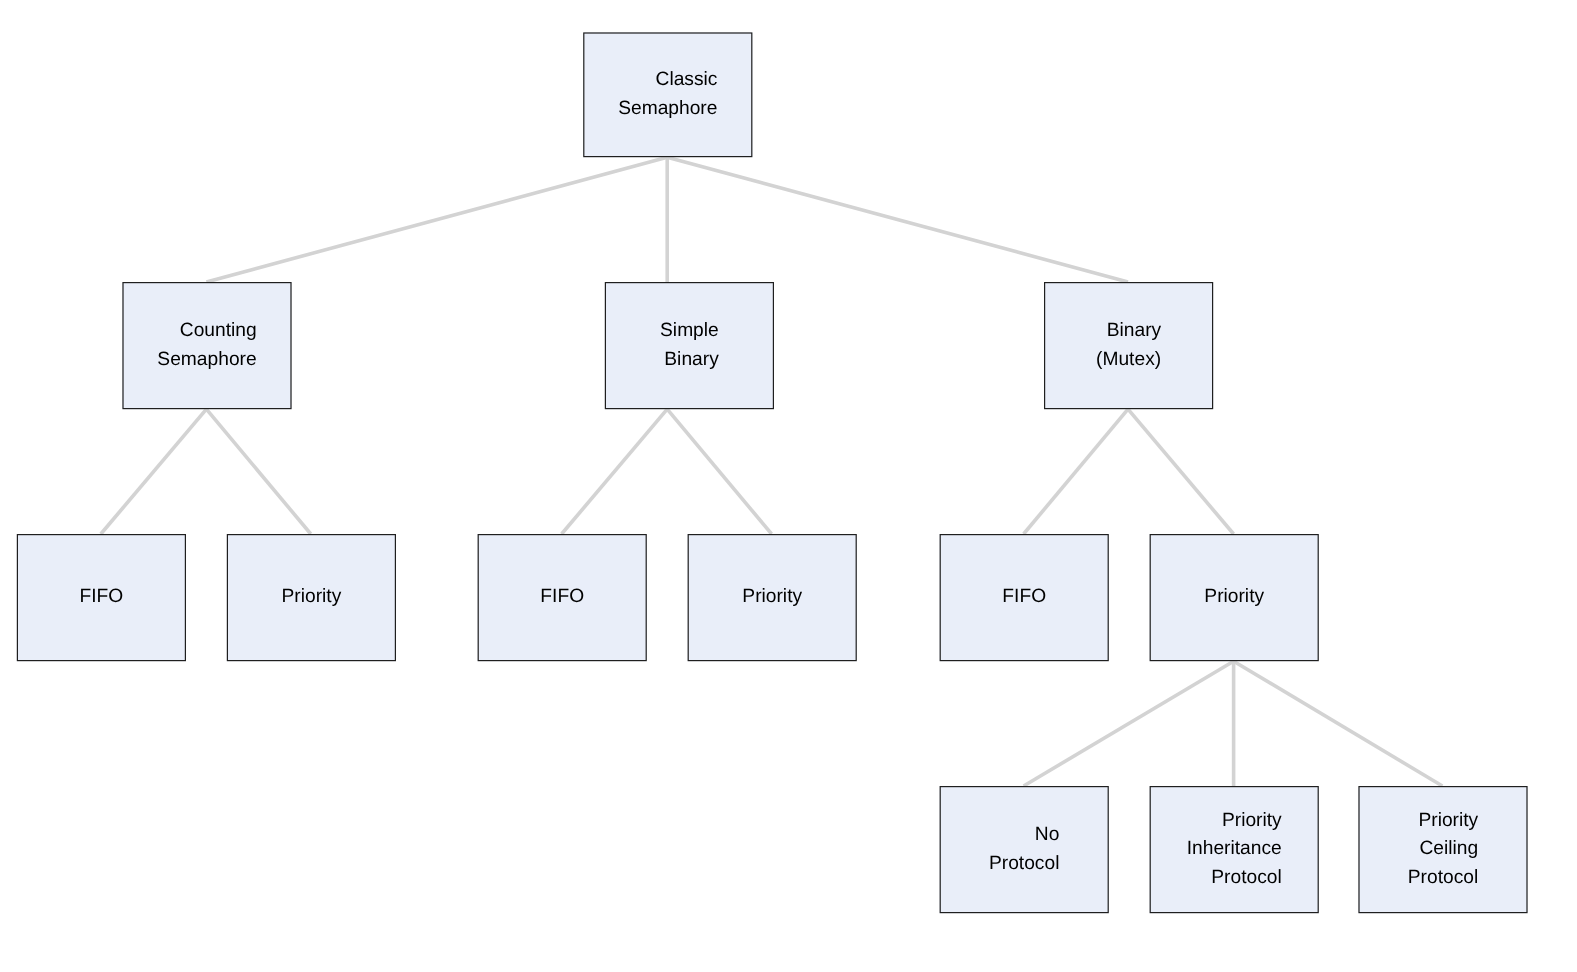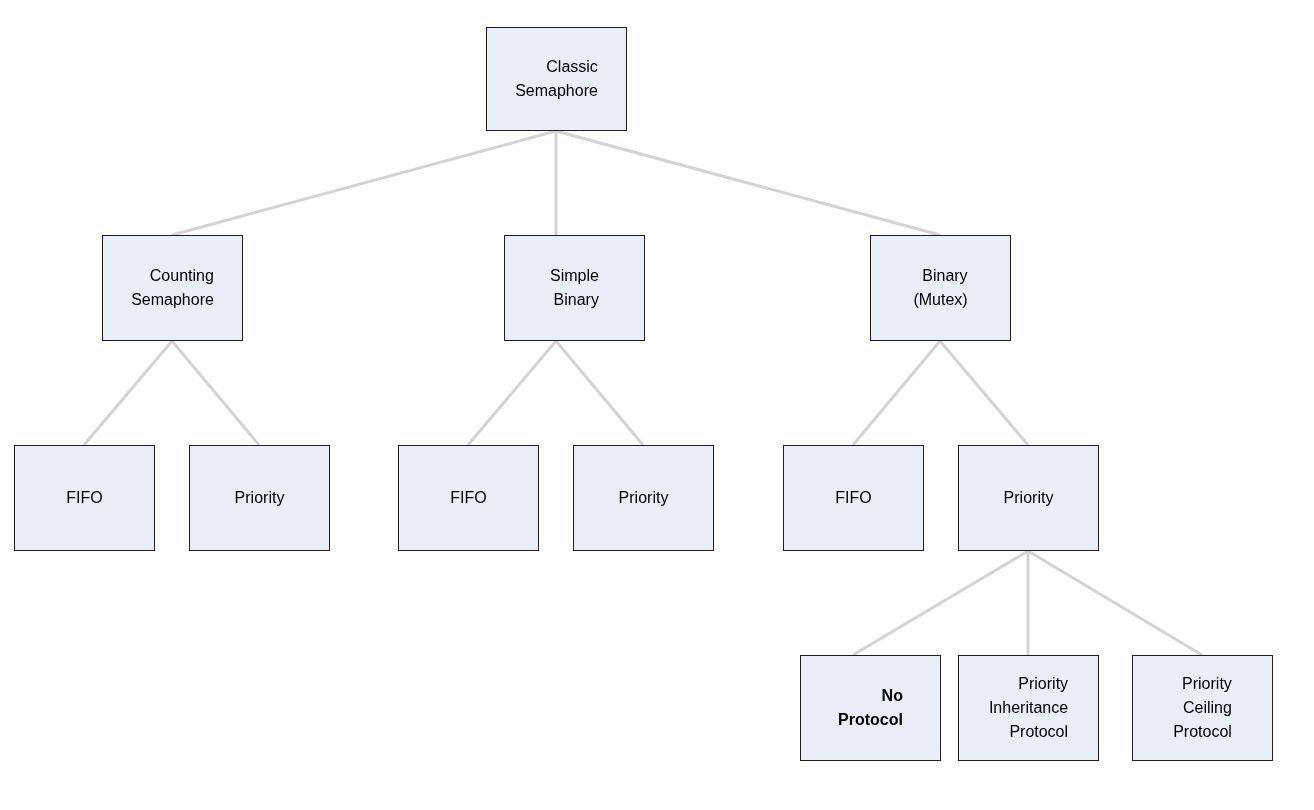--- a/index.html
+++ b/index.html
@@ -78,21 +78,21 @@
   <div class="node" style="left:189px; top:445px;">Priority</div>
 
   <div class="node" style="left:398px; top:445px;">FIFO</div>
 
   <div class="node" style="left:573px; top:445px;">Priority</div>
 
   <div class="node" style="left:783px; top:445px;">FIFO</div>
 
   <div class="node" style="left:958px; top:445px;">Priority</div>
 
-  <div class="node" style="left:800px; top:655px;font-weight:bold;">No
+  <div class="node" style="left:783px; top:655px;">No
 Protocol</div>
 
   <div class="node" style="left:958px; top:655px;">Priority
 Inheritance
 Protocol</div>
 
   <div class="node" style="left:1132px; top:655px;">Priority
 Ceiling
 Protocol</div>
 

